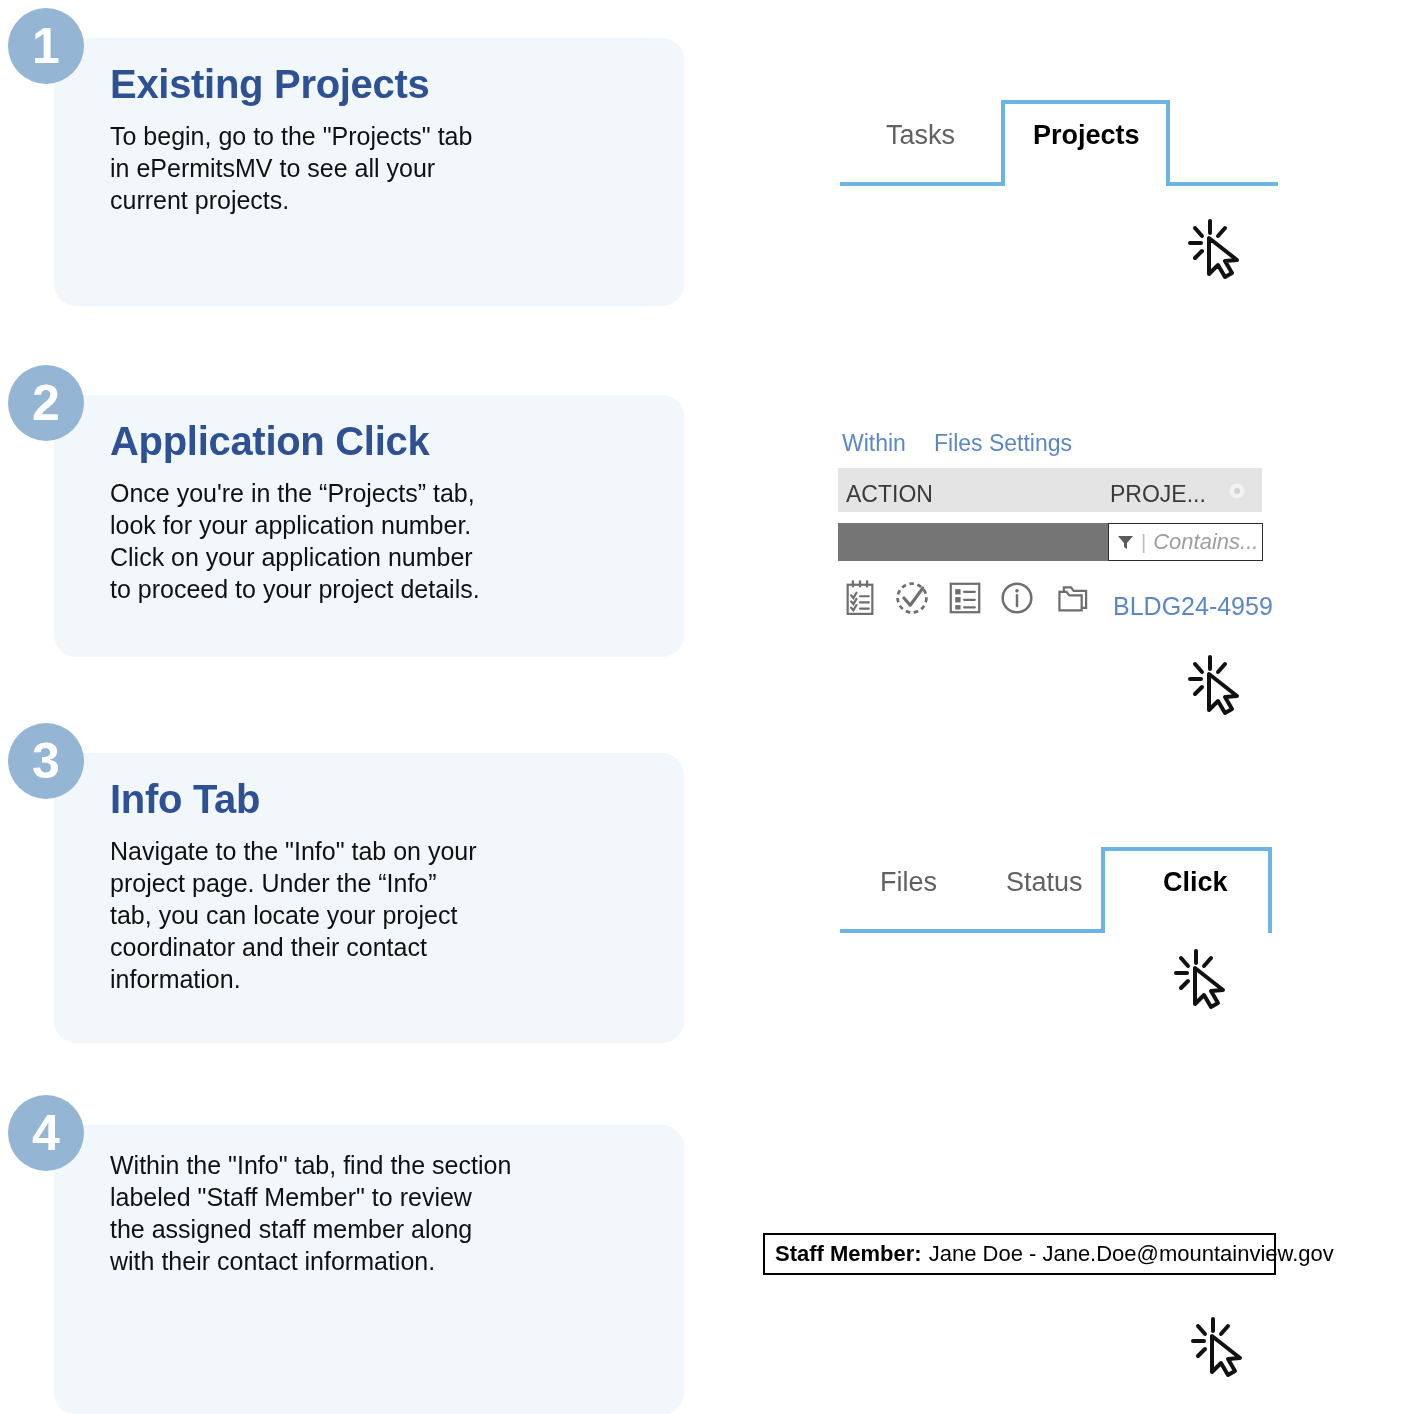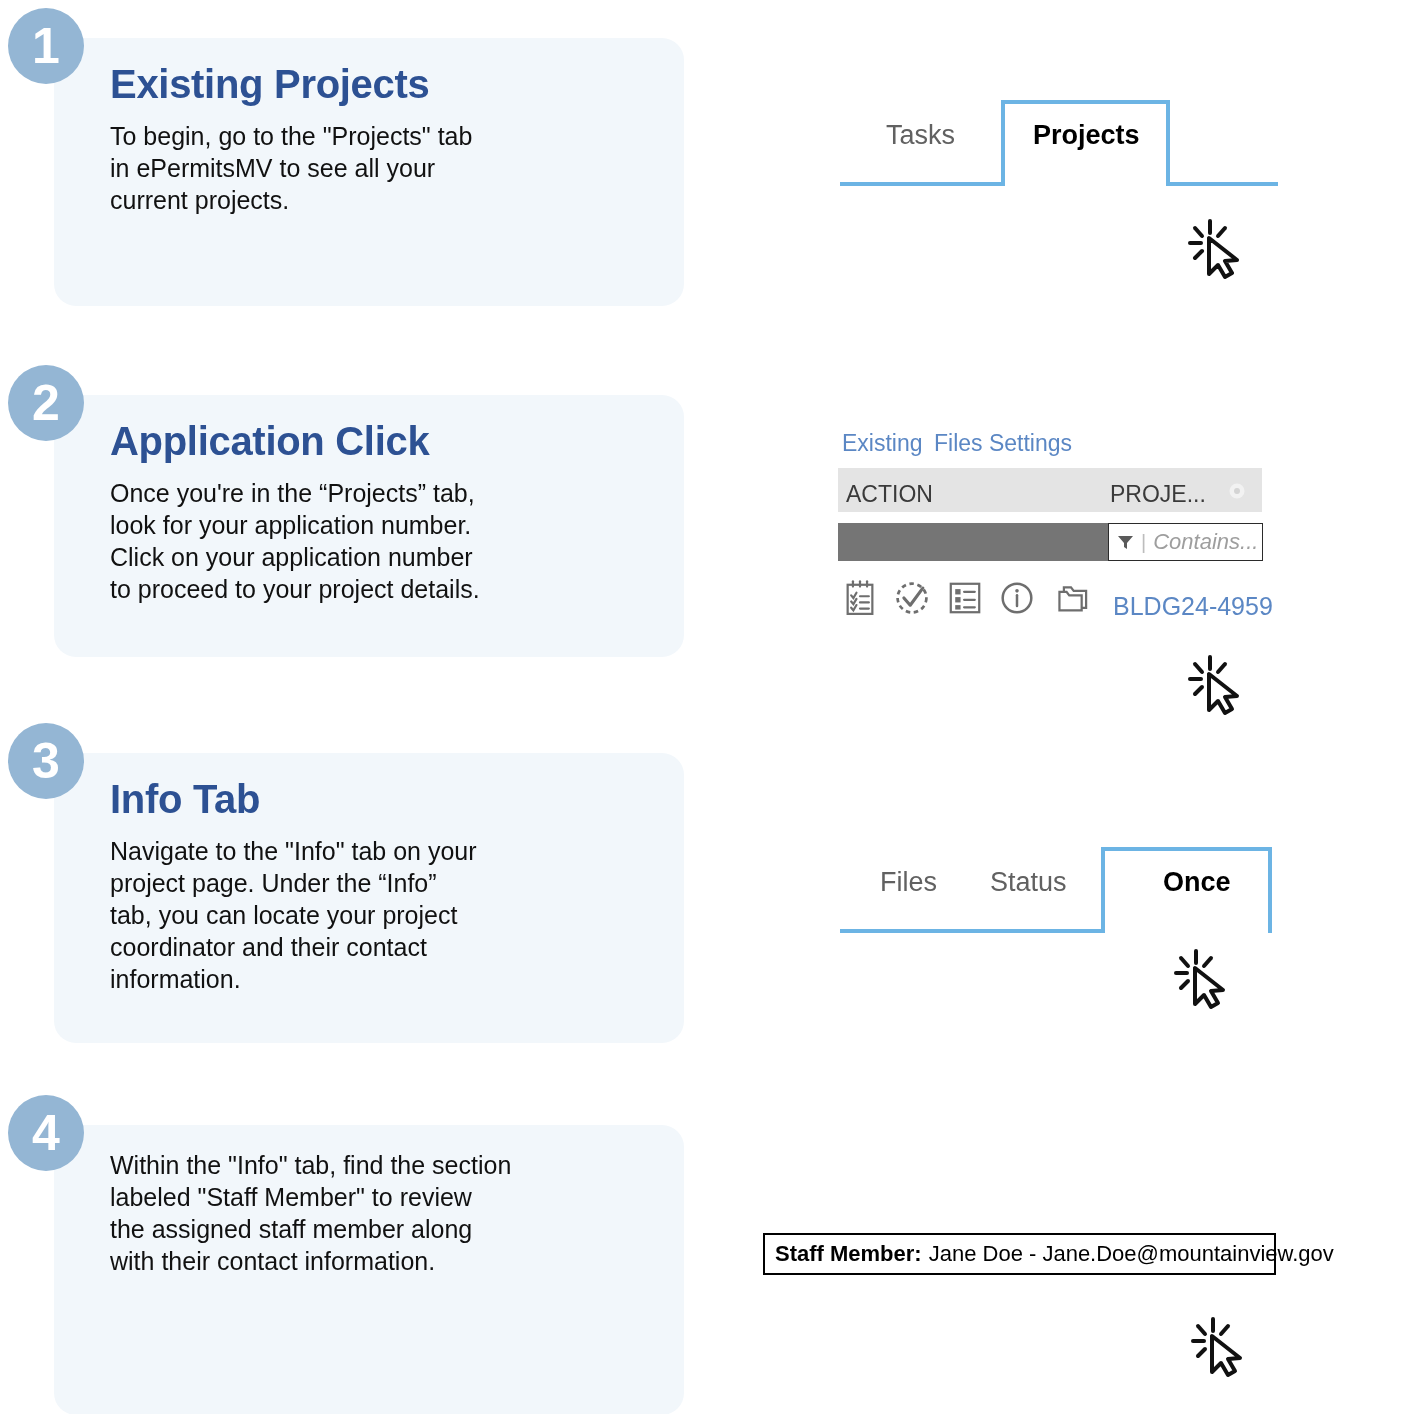--- a/index.html
+++ b/index.html
@@ -255,21 +255,21 @@
       <line x1="28" y1="9" x2="28" y2="21"></line>
       <line x1="13" y1="16" x2="20" y2="24"></line>
       <line x1="8" y1="31" x2="19" y2="31"></line>
       <line x1="13" y1="46" x2="20" y2="39"></line>
       <line x1="43" y1="16" x2="36" y2="24"></line>
     </g>
     <path d="M27 26 L27 62 L36 53 L43 65 L50 61 L43 49 L55 48 Z" fill="#ffffff" stroke="#111111" stroke-width="4" stroke-linejoin="round"></path>
   </svg>
 </div>
 
-<div class="grid-toolbar" style="left:842px; top:430px;">Existing</div>
+<div class="grid-toolbar" style="left:842px; top:430px;">Within</div>
 <div class="grid-toolbar" style="left:934px; top:430px;">Files Settings</div>
 
 <div class="grid-header" style="left:838px; top:468px; width:424px; height:44px;">
   <span class="col" style="left:8px;">ACTION</span>
   <span class="col" style="left:272px;">PROJE...</span>
   <span class="gear-icon" style="left:390px;">
     <svg viewBox="0 0 18 18" width="18" height="18">
       <circle cx="9" cy="9" r="7.5" fill="#f2f2f2"></circle>
       <circle cx="9" cy="9" r="3" fill="#d4d4d4"></circle>
     </svg>
@@ -352,22 +352,22 @@
     </g>
     <path d="M27 26 L27 62 L36 53 L43 65 L50 61 L43 49 L55 48 Z" fill="#ffffff" stroke="#111111" stroke-width="4" stroke-linejoin="round"></path>
   </svg>
 </div>
 
 <div class="visual" style="left:838px; top:845px; width:435px; height:92px;">
   <svg class="tab-shape" viewBox="0 0 435 92" preserveAspectRatio="none">
     <polyline points="2,86 265,86 265,4 432,4 432,88" fill="none" stroke="#6cb4e4" stroke-width="4" stroke-linejoin="miter" vector-effect="non-scaling-stroke"></polyline>
   </svg>
   <span class="tab-label" style="left:42px;">Files</span>
-  <span class="tab-label" style="left:152px;">Status</span>
-  <span class="tab-label active" style="left:325px;">Once</span>
+  <span class="tab-label" style="left:168px;">Status</span>
+  <span class="tab-label active" style="left:325px;">Click</span>
 </div>
 
 <div class="cursor-icon" style="left:1168px; top:942px;">
   <svg viewBox="0 0 70 70" width="70" height="70">
     <g stroke="#111111" stroke-width="4" stroke-linecap="round">
       <line x1="28" y1="9" x2="28" y2="21"></line>
       <line x1="13" y1="16" x2="20" y2="24"></line>
       <line x1="8" y1="31" x2="19" y2="31"></line>
       <line x1="13" y1="46" x2="20" y2="39"></line>
       <line x1="43" y1="16" x2="36" y2="24"></line>

